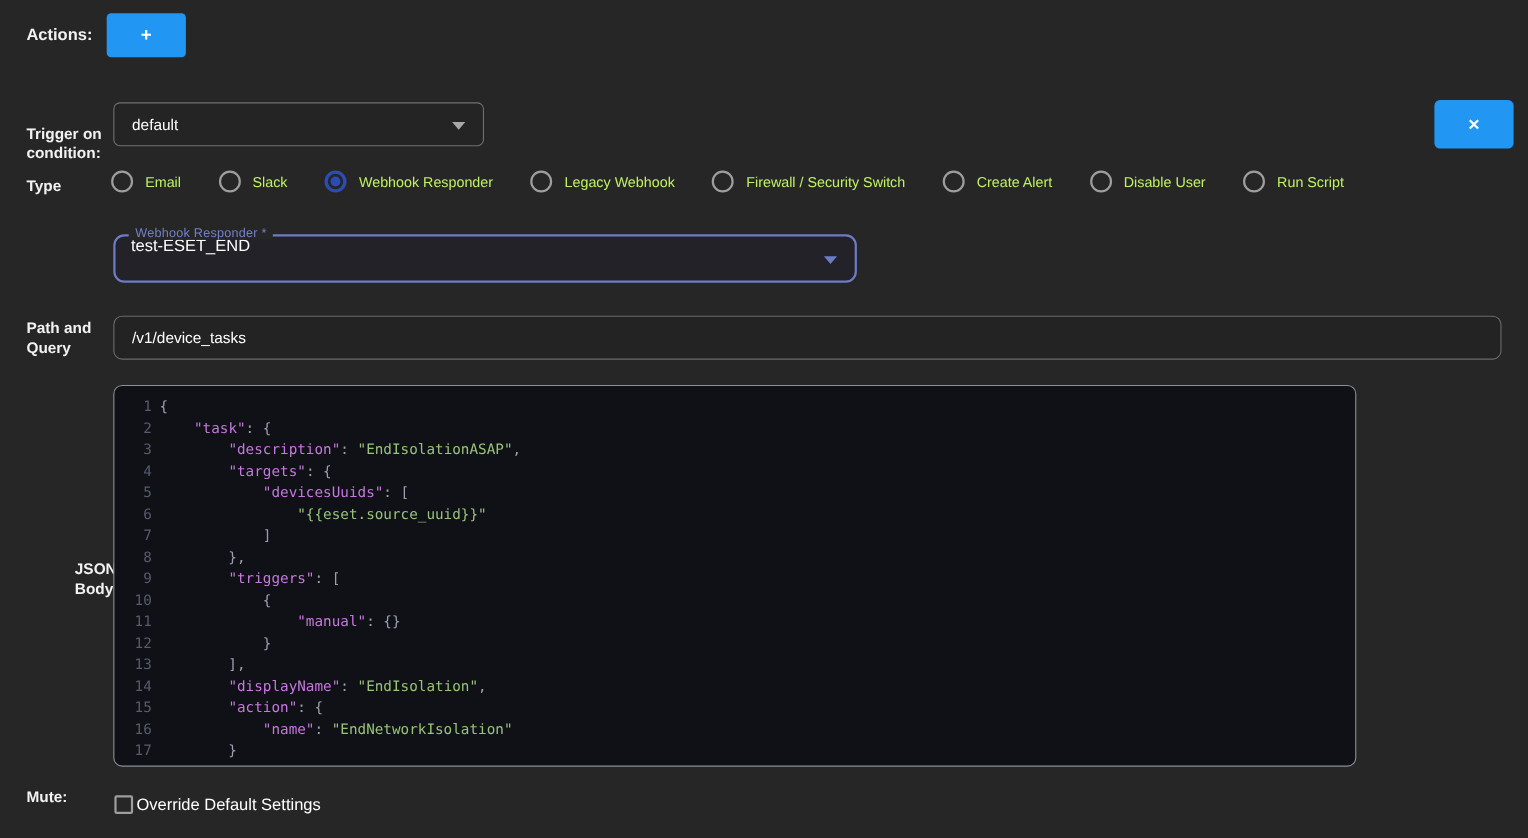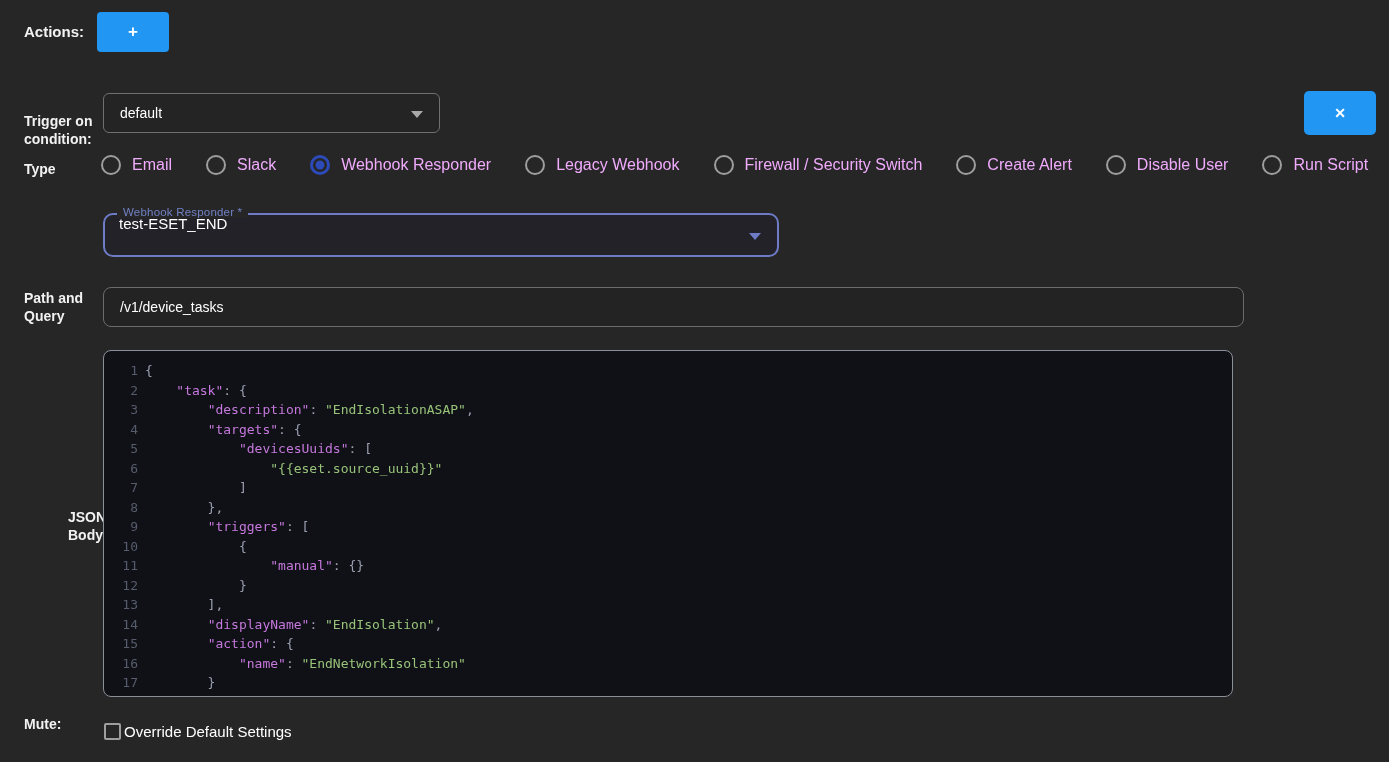--- a/index.html
+++ b/index.html
@@ -50,42 +50,42 @@
     width: 20px; height: 20px; border-radius: 50%;
     border: 2px solid #9e9e9e; position: relative; flex: 0 0 auto;
   }
   .radio-item.selected .radio-circle { border-color: #2c4ab8; border-width: 3px; }
   .radio-dot { display: none; }
   .radio-item.selected .radio-dot {
     display: block; position: absolute; left: 50%; top: 50%;
     width: 9px; height: 9px; border-radius: 50%;
     transform: translate(-50%, -50%); background: #2c4ab8;
   }
-  .radio-label { font-size: 16px; color: #f0abfc; }
+  .radio-label { font-size: 13px; color: #bef264; }
 
   .mui-select {
     position: absolute; left: 103px; top: 213px; width: 676px; height: 44px;
     background: #222228; border: 2px solid #6e7cc7; border-radius: 10px;
     display: flex; align-items: flex-start; padding: 0 14px;
     font-size: 15px; color: #ffffff; cursor: pointer;
   }
   .mui-select .floating-label {
     position: absolute; left: 12px; top: -9px;
     background: #262626; padding: 0 6px;
     font-size: 11.5px; color: #7280c5; font-weight: 400; letter-spacing: 0.2px;
   }
   .caret-indigo {
     position: absolute; right: 16px; top: 18px;
     width: 0; height: 0;
     border-left: 6px solid transparent; border-right: 6px solid transparent;
     border-top: 7px solid #6e7cc7;
   }
 
   .text-input {
-    position: absolute; left: 103px; top: 287px; width: 1141px; height: 40px;
+    position: absolute; left: 103px; top: 287px; width: 1262px; height: 40px;
     background: #232323; border: 1px solid #6b6b6b; border-radius: 8px;
     color: #ffffff; font-size: 14px; padding: 0 16px;
     font-family: "Liberation Sans", sans-serif; outline: none;
   }
 
   .code-editor {
     position: absolute; left: 103px; top: 350px; width: 1130px; height: 347px;
     background: #0f1117; border: 1px solid #8a8f98; border-radius: 8px;
     overflow: hidden; padding-top: 10px;
     font-family: "DejaVu Sans Mono", monospace; font-size: 13px; line-height: 19.5px;

